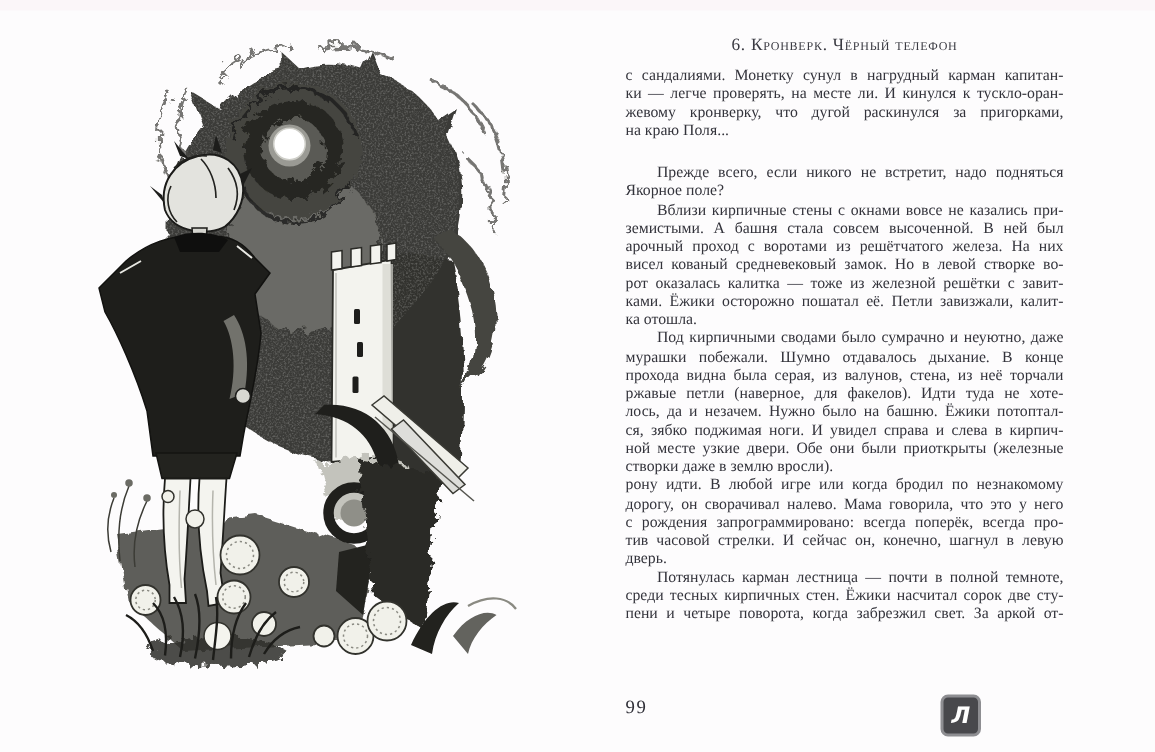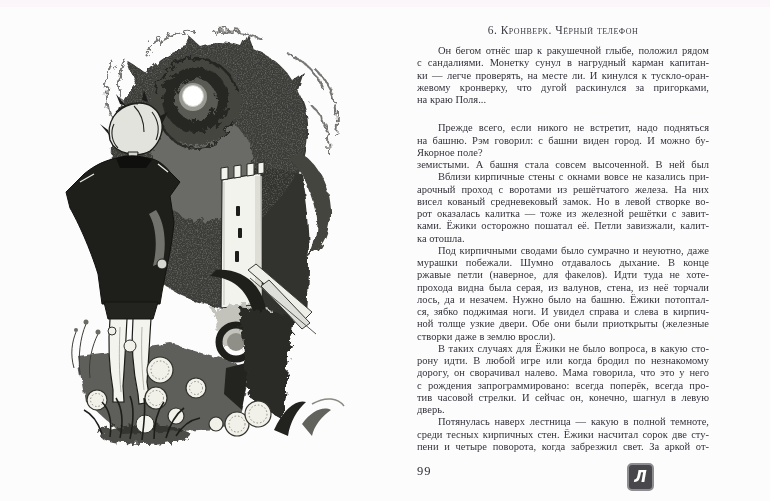--- a/index.html
+++ b/index.html
@@ -203,60 +203,57 @@
           <path d="M126,424 C132,414 140,408 150,406"></path>
         </g>
       </g>
     </svg>
   </div>
 
   <div class="chapter-header">6. Кронверк. Чёрный телефон</div>
 
   <div class="text-column">
       <div class="para">
-        <div class="line first">Он бегом отнёс шар к ракушечной глыбе, положил рядом</div>
         <div class="line">с сандалиями. Монетку сунул в нагрудный карман капитан-</div>
         <div class="line">ки — легче проверять, на месте ли. И кинулся к тускло-оран-</div>
         <div class="line">жевому кронверку, что дугой раскинулся за пригорками,</div>
         <div class="line lastline">на краю Поля...</div>
       </div>
       <div class="para gap">
         <div class="line first">Прежде всего, если никого не встретит, надо подняться</div>
-        <div class="line">на башню. Рэм говорил: с башни виден город. И можно бу-</div>
         <div class="line lastline">Якорное поле?</div>
       </div>
       <div class="para">
+        <div class="line first">Вблизи кирпичные стены с окнами вовсе не казались при-</div>
         <div class="line">земистыми. А башня стала совсем высоченной. В ней был</div>
-        <div class="line first">Вблизи кирпичные стены с окнами вовсе не казались при-</div>
         <div class="line">арочный проход с воротами из решётчатого железа. На них</div>
         <div class="line">висел кованый средневековый замок. Но в левой створке во-</div>
         <div class="line">рот оказалась калитка — тоже из железной решётки с завит-</div>
         <div class="line">ками. Ёжики осторожно пошатал её. Петли завизжали, калит-</div>
         <div class="line lastline">ка отошла.</div>
       </div>
       <div class="para">
         <div class="line first">Под кирпичными сводами было сумрачно и неуютно, даже</div>
         <div class="line">мурашки побежали. Шумно отдавалось дыхание. В конце</div>
+        <div class="line">прохода видна была серая, из валунов, стена, из неё торчали</div>
         <div class="line">ржавые петли (наверное, для факелов). Идти туда не хоте-</div>
-        <div class="line">прохода видна была серая, из валунов, стена, из неё торчали</div>
         <div class="line">лось, да и незачем. Нужно было на башню. Ёжики потоптал-</div>
         <div class="line">ся, зябко поджимая ноги. И увидел справа и слева в кирпич-</div>
-        <div class="line">ной толще узкие двери. Обе они были приоткрыты (железные</div>
+        <div class="line">ной месте узкие двери. Обе они были приоткрыты (железные</div>
         <div class="line lastline">створки даже в землю вросли).</div>
       </div>
       <div class="para">
-        <div class="line first">В таких случаях для Ёжики не было вопроса, в какую сто-</div>
         <div class="line">рону идти. В любой игре или когда бродил по незнакомому</div>
         <div class="line">дорогу, он сворачивал налево. Мама говорила, что это у него</div>
         <div class="line">с рождения запрограммировано: всегда поперёк, всегда про-</div>
         <div class="line">тив часовой стрелки. И сейчас он, конечно, шагнул в левую</div>
         <div class="line lastline">дверь.</div>
       </div>
       <div class="para">
-        <div class="line first">Потянулась наверх лестница — какую в полной темноте,</div>
+        <div class="line first">Потянулась карман лестница — почти в полной темноте,</div>
         <div class="line">среди тесных кирпичных стен. Ёжики насчитал сорок две сту-</div>
         <div class="line">пени и четыре поворота, когда забрезжил свет. За аркой от-</div>
       </div>
     </div>
 
   <div class="page-number">99</div>
 
   <div class="logo">Л</div>
 </div>
 

